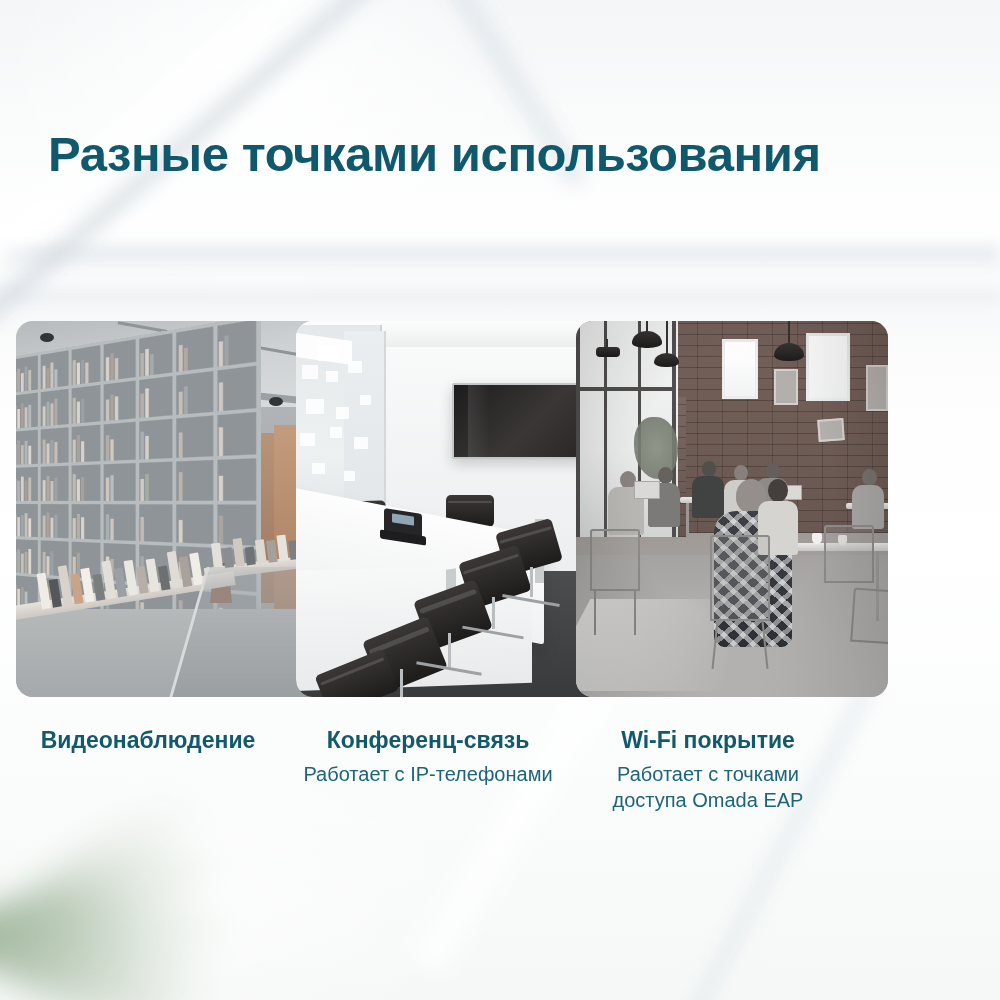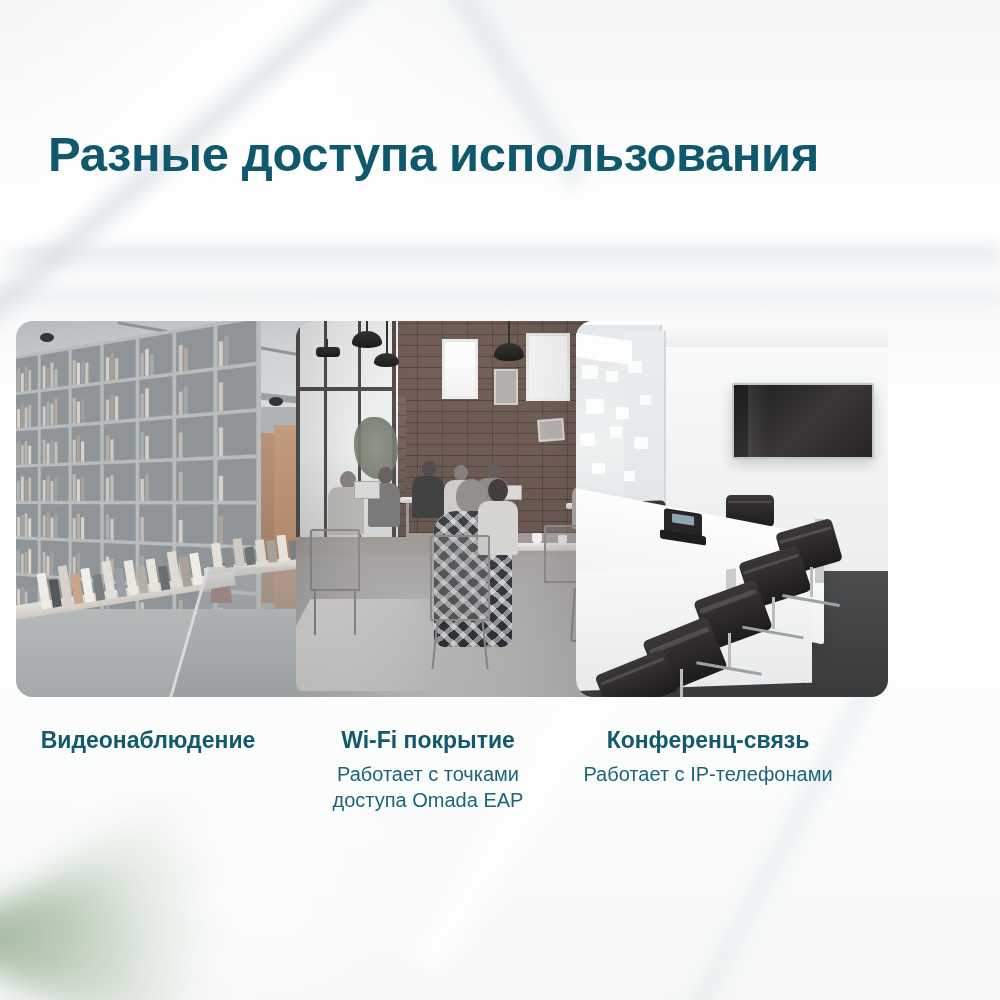--- a/index.html
+++ b/index.html
@@ -419,21 +419,21 @@
 
   <div class="plant">
     <div class="frond f5"></div>
     <div class="frond f1"></div>
     <div class="frond f2"></div>
     <div class="frond f3"></div>
     <div class="frond f4"></div>
   </div>
   <div class="haze"></div>
 
-  <h1 class="headline">Разные доступа использования</h1>
+  <h1 class="headline">Разные точками использования</h1>
 
   <div class="cards">
 
     <div class="card">
       <div class="photo p1">
         <div class="p1-ceiling"></div>
         <div class="p1-ceil-edge"></div>
         <div class="p1-track"></div>
         <div class="p1-spot" style="left:24px; top:12px;"></div>
         <div class="p1-spot" style="left:152px; top:84px;"></div>
@@ -741,123 +741,20 @@
 
         <div class="p1-rail"></div>
       </div>
 
       <div class="caption">
         <div class="cap-title">Видеонаблюдение</div>
       </div>
     </div>
 
     <div class="card">
-      <div class="photo p3">
-        <div class="p3-brick"></div>
-        <div class="p3-brick-low"></div>
-        <div class="p3-window-wall"></div>
-
-        <div class="p3-mullion" style="left:0;   top:0;  width:4px; height:216px;"></div>
-        <div class="p3-mullion" style="left:28px;top:0;  width:3px; height:216px;"></div>
-        <div class="p3-mullion" style="left:62px;top:0;  width:3px; height:216px;"></div>
-        <div class="p3-mullion" style="left:96px;top:0;  width:4px; height:216px;"></div>
-        <div class="p3-mullion" style="left:0;   top:66px; width:100px; height:4px;"></div>
-        <div class="p3-green"></div>
-
-        <div class="p3-win" style="left:146px; top:18px; width:36px; height:60px;"></div>
-        <div class="p3-win" style="left:230px; top:12px; width:44px; height:68px;"></div>
-        <div class="p3-frame" style="left:198px; top:48px; width:24px; height:36px;"></div>
-        <div class="p3-frame" style="left:290px; top:44px; width:22px; height:46px;"></div>
-        <div class="p3-frame" style="left:242px; top:98px; width:26px; height:22px; transform:rotate(-4deg);"></div>
-
-        <div class="p3-pendant-rod" style="left:70px;  top:0;  height:14px;"></div>
-        <div class="p3-pendant" style="left:56px; top:10px; width:30px; height:17px;"></div>
-        <div class="p3-pendant-rod" style="left:90px;  top:0;  height:36px;"></div>
-        <div class="p3-pendant" style="left:78px; top:32px; width:25px; height:14px;"></div>
-        <div class="p3-pendant-rod" style="left:212px; top:0;  height:26px;"></div>
-        <div class="p3-pendant" style="left:198px; top:22px; width:30px; height:18px;"></div>
-        <div class="p3-pendant-rod" style="left:30px;  top:18px; height:12px;"></div>
-        <div class="p3-pendant" style="left:20px; top:26px; width:24px; height:10px; border-radius:4px;"></div>
-
-        <div class="p3-floor"></div>
-        <div class="p3-sun"></div>
-
-        <div class="p3-tbl" style="left:104px; top:176px; width:78px; height:6px;"></div>
-        <div class="p3-tbl-leg" style="left:110px; top:182px; height:34px;"></div>
-        <div class="p3-tbl-leg" style="left:176px; top:182px; height:34px;"></div>
-        <div class="p3-tbl" style="left:270px; top:182px; width:54px; height:6px;"></div>
-
-        <div class="p3-person">
-          <div class="p3-head" style="left:44px;  top:150px; width:16px; height:18px; background:#8d8178;"></div>
-          <div class="p3-body" style="left:32px;  top:166px; width:36px; height:48px; background:#b9b4ae;"></div>
-        </div>
-        <div class="p3-person">
-          <div class="p3-head" style="left:82px;  top:146px; width:15px; height:17px; background:#6e6259;"></div>
-          <div class="p3-body" style="left:72px;  top:162px; width:32px; height:44px; background:#7e7a75;"></div>
-        </div>
-        <div class="p3-person">
-          <div class="p3-head" style="left:126px; top:140px; width:14px; height:16px; background:#55504c;"></div>
-          <div class="p3-body" style="left:116px; top:155px; width:32px; height:42px; background:#3e4642;"></div>
-        </div>
-        <div class="p3-person">
-          <div class="p3-head" style="left:158px; top:144px; width:14px; height:16px; background:#8b7f76;"></div>
-          <div class="p3-body" style="left:148px; top:159px; width:32px; height:44px; background:#cfcac4;"></div>
-        </div>
-        <div class="p3-person">
-          <div class="p3-head" style="left:190px; top:142px; width:14px; height:16px; background:#6a5f57;"></div>
-          <div class="p3-body" style="left:180px; top:157px; width:32px; height:42px; background:#8e8a85;"></div>
-        </div>
-        <div class="p3-person">
-          <div class="p3-head" style="left:286px; top:148px; width:15px; height:17px; background:#7b6f66;"></div>
-          <div class="p3-body" style="left:276px; top:164px; width:32px; height:44px; background:#a9a49e;"></div>
-        </div>
-
-        <div class="p3-laptop" style="left:58px; top:160px; width:26px; height:18px;"></div>
-        <div class="p3-laptop" style="left:204px; top:164px; width:22px; height:15px;"></div>
-
-        <div class="p3-tbl" style="left:196px; top:222px; width:118px; height:8px;"></div>
-        <div class="p3-tbl-leg" style="left:206px; top:230px; height:70px;"></div>
-        <div class="p3-tbl-leg" style="left:300px; top:230px; height:70px;"></div>
-        <div class="p3-cup" style="left:236px; top:212px; width:10px; height:11px;"></div>
-        <div class="p3-cup" style="left:262px; top:214px; width:9px;  height:10px;"></div>
-
-        <div class="p3-person">
-          <div class="p3-head" style="left:160px; top:158px; width:30px; height:34px; background:#9a8d84; border-radius:50% 50% 45% 45%;"></div>
-          <div class="p3-body" style="left:138px; top:190px; width:78px; height:136px;
-               background:
-                 repeating-linear-gradient(42deg, rgba(255,255,255,.55) 0 5px, rgba(0,0,0,0) 5px 13px),
-                 repeating-linear-gradient(-42deg, rgba(255,255,255,.45) 0 5px, rgba(0,0,0,0) 5px 13px),
-                 linear-gradient(180deg,#3a4450,#2b333c);
-               border-radius:22px 16px 10px 10px;"></div>
-        </div>
-        <div class="p3-person">
-          <div class="p3-head" style="left:192px; top:158px; width:20px; height:23px; background:#4b4038;"></div>
-          <div class="p3-body" style="left:182px; top:180px; width:40px; height:54px; background:#d5d1cb;"></div>
-        </div>
-
-        <div class="p3-chair" style="left:134px; top:214px; width:60px; height:86px;"></div>
-        <div class="p3-chair-leg" style="left:138px; top:300px; height:48px; transform:rotate(6deg);"></div>
-        <div class="p3-chair-leg" style="left:188px; top:300px; height:48px; transform:rotate(-6deg);"></div>
-        <div class="p3-chair" style="left:248px; top:204px; width:50px; height:58px;"></div>
-        <div class="p3-chair" style="left:14px;  top:208px; width:50px; height:62px;"></div>
-        <div class="p3-chair-leg" style="left:18px;  top:270px; height:44px;"></div>
-        <div class="p3-chair-leg" style="left:58px;  top:270px; height:44px;"></div>
-        <div class="p3-chair" style="left:276px; top:268px; width:42px; height:54px; transform:rotate(4deg);"></div>
-
-        <div class="p3-vig"></div>
-      </div>
-
-      <div class="caption">
-        <div class="cap-title">Wi-Fi покрытие</div>
-        <div class="cap-sub" style="white-space:pre-line;">Работает с точками
-доступа Omada EAP</div>
-      </div>
-    </div>
-
-    <div class="card">
       <div class="photo p2">
         <div class="p2-wall"></div>
         <div class="p2-ceil"></div>
 
         <div class="p2-glass"></div>
         <div class="p2-glass2"></div>
         <div class="p2-panel"></div>
         <div class="p2-dot" style="left:6px;  top:44px; width:16px; height:14px;"></div>
         <div class="p2-dot" style="left:30px; top:50px; width:12px; height:11px;"></div>
         <div class="p2-dot" style="left:52px; top:40px; width:14px; height:12px;"></div>
@@ -905,14 +802,117 @@
         <div class="p2-wheelbase" style="left:166px; top:310px; width:62px; transform:rotate(10deg);"></div>
         <div class="p2-wheelbase" style="left:120px; top:346px; width:66px; transform:rotate(10deg);"></div>
       </div>
 
       <div class="caption">
         <div class="cap-title">Конференц-связь</div>
         <div class="cap-sub">Работает с IP-телефонами</div>
       </div>
     </div>
 
+    <div class="card">
+      <div class="photo p3">
+        <div class="p3-brick"></div>
+        <div class="p3-brick-low"></div>
+        <div class="p3-window-wall"></div>
+
+        <div class="p3-mullion" style="left:0;   top:0;  width:4px; height:216px;"></div>
+        <div class="p3-mullion" style="left:28px;top:0;  width:3px; height:216px;"></div>
+        <div class="p3-mullion" style="left:62px;top:0;  width:3px; height:216px;"></div>
+        <div class="p3-mullion" style="left:96px;top:0;  width:4px; height:216px;"></div>
+        <div class="p3-mullion" style="left:0;   top:66px; width:100px; height:4px;"></div>
+        <div class="p3-green"></div>
+
+        <div class="p3-win" style="left:146px; top:18px; width:36px; height:60px;"></div>
+        <div class="p3-win" style="left:230px; top:12px; width:44px; height:68px;"></div>
+        <div class="p3-frame" style="left:198px; top:48px; width:24px; height:36px;"></div>
+        <div class="p3-frame" style="left:290px; top:44px; width:22px; height:46px;"></div>
+        <div class="p3-frame" style="left:242px; top:98px; width:26px; height:22px; transform:rotate(-4deg);"></div>
+
+        <div class="p3-pendant-rod" style="left:70px;  top:0;  height:14px;"></div>
+        <div class="p3-pendant" style="left:56px; top:10px; width:30px; height:17px;"></div>
+        <div class="p3-pendant-rod" style="left:90px;  top:0;  height:36px;"></div>
+        <div class="p3-pendant" style="left:78px; top:32px; width:25px; height:14px;"></div>
+        <div class="p3-pendant-rod" style="left:212px; top:0;  height:26px;"></div>
+        <div class="p3-pendant" style="left:198px; top:22px; width:30px; height:18px;"></div>
+        <div class="p3-pendant-rod" style="left:30px;  top:18px; height:12px;"></div>
+        <div class="p3-pendant" style="left:20px; top:26px; width:24px; height:10px; border-radius:4px;"></div>
+
+        <div class="p3-floor"></div>
+        <div class="p3-sun"></div>
+
+        <div class="p3-tbl" style="left:104px; top:176px; width:78px; height:6px;"></div>
+        <div class="p3-tbl-leg" style="left:110px; top:182px; height:34px;"></div>
+        <div class="p3-tbl-leg" style="left:176px; top:182px; height:34px;"></div>
+        <div class="p3-tbl" style="left:270px; top:182px; width:54px; height:6px;"></div>
+
+        <div class="p3-person">
+          <div class="p3-head" style="left:44px;  top:150px; width:16px; height:18px; background:#8d8178;"></div>
+          <div class="p3-body" style="left:32px;  top:166px; width:36px; height:48px; background:#b9b4ae;"></div>
+        </div>
+        <div class="p3-person">
+          <div class="p3-head" style="left:82px;  top:146px; width:15px; height:17px; background:#6e6259;"></div>
+          <div class="p3-body" style="left:72px;  top:162px; width:32px; height:44px; background:#7e7a75;"></div>
+        </div>
+        <div class="p3-person">
+          <div class="p3-head" style="left:126px; top:140px; width:14px; height:16px; background:#55504c;"></div>
+          <div class="p3-body" style="left:116px; top:155px; width:32px; height:42px; background:#3e4642;"></div>
+        </div>
+        <div class="p3-person">
+          <div class="p3-head" style="left:158px; top:144px; width:14px; height:16px; background:#8b7f76;"></div>
+          <div class="p3-body" style="left:148px; top:159px; width:32px; height:44px; background:#cfcac4;"></div>
+        </div>
+        <div class="p3-person">
+          <div class="p3-head" style="left:190px; top:142px; width:14px; height:16px; background:#6a5f57;"></div>
+          <div class="p3-body" style="left:180px; top:157px; width:32px; height:42px; background:#8e8a85;"></div>
+        </div>
+        <div class="p3-person">
+          <div class="p3-head" style="left:286px; top:148px; width:15px; height:17px; background:#7b6f66;"></div>
+          <div class="p3-body" style="left:276px; top:164px; width:32px; height:44px; background:#a9a49e;"></div>
+        </div>
+
+        <div class="p3-laptop" style="left:58px; top:160px; width:26px; height:18px;"></div>
+        <div class="p3-laptop" style="left:204px; top:164px; width:22px; height:15px;"></div>
+
+        <div class="p3-tbl" style="left:196px; top:222px; width:118px; height:8px;"></div>
+        <div class="p3-tbl-leg" style="left:206px; top:230px; height:70px;"></div>
+        <div class="p3-tbl-leg" style="left:300px; top:230px; height:70px;"></div>
+        <div class="p3-cup" style="left:236px; top:212px; width:10px; height:11px;"></div>
+        <div class="p3-cup" style="left:262px; top:214px; width:9px;  height:10px;"></div>
+
+        <div class="p3-person">
+          <div class="p3-head" style="left:160px; top:158px; width:30px; height:34px; background:#9a8d84; border-radius:50% 50% 45% 45%;"></div>
+          <div class="p3-body" style="left:138px; top:190px; width:78px; height:136px;
+               background:
+                 repeating-linear-gradient(42deg, rgba(255,255,255,.55) 0 5px, rgba(0,0,0,0) 5px 13px),
+                 repeating-linear-gradient(-42deg, rgba(255,255,255,.45) 0 5px, rgba(0,0,0,0) 5px 13px),
+                 linear-gradient(180deg,#3a4450,#2b333c);
+               border-radius:22px 16px 10px 10px;"></div>
+        </div>
+        <div class="p3-person">
+          <div class="p3-head" style="left:192px; top:158px; width:20px; height:23px; background:#4b4038;"></div>
+          <div class="p3-body" style="left:182px; top:180px; width:40px; height:54px; background:#d5d1cb;"></div>
+        </div>
+
+        <div class="p3-chair" style="left:134px; top:214px; width:60px; height:86px;"></div>
+        <div class="p3-chair-leg" style="left:138px; top:300px; height:48px; transform:rotate(6deg);"></div>
+        <div class="p3-chair-leg" style="left:188px; top:300px; height:48px; transform:rotate(-6deg);"></div>
+        <div class="p3-chair" style="left:248px; top:204px; width:50px; height:58px;"></div>
+        <div class="p3-chair" style="left:14px;  top:208px; width:50px; height:62px;"></div>
+        <div class="p3-chair-leg" style="left:18px;  top:270px; height:44px;"></div>
+        <div class="p3-chair-leg" style="left:58px;  top:270px; height:44px;"></div>
+        <div class="p3-chair" style="left:276px; top:268px; width:42px; height:54px; transform:rotate(4deg);"></div>
+
+        <div class="p3-vig"></div>
+      </div>
+
+      <div class="caption">
+        <div class="cap-title">Wi-Fi покрытие</div>
+        <div class="cap-sub" style="white-space:pre-line;">Работает с точками
+доступа Omada EAP</div>
+      </div>
+    </div>
+
   </div>
 </div>
 
 </body></html>

